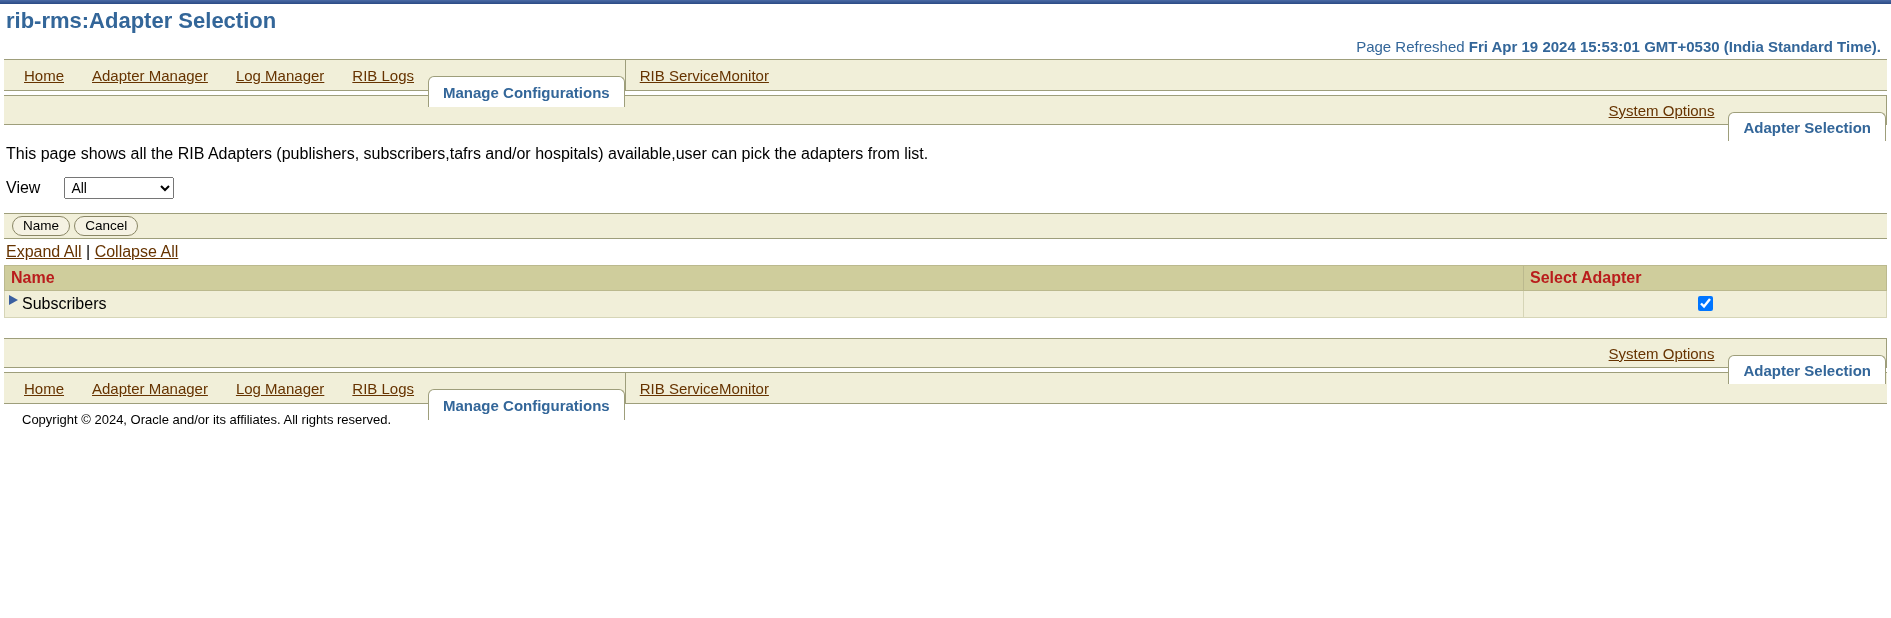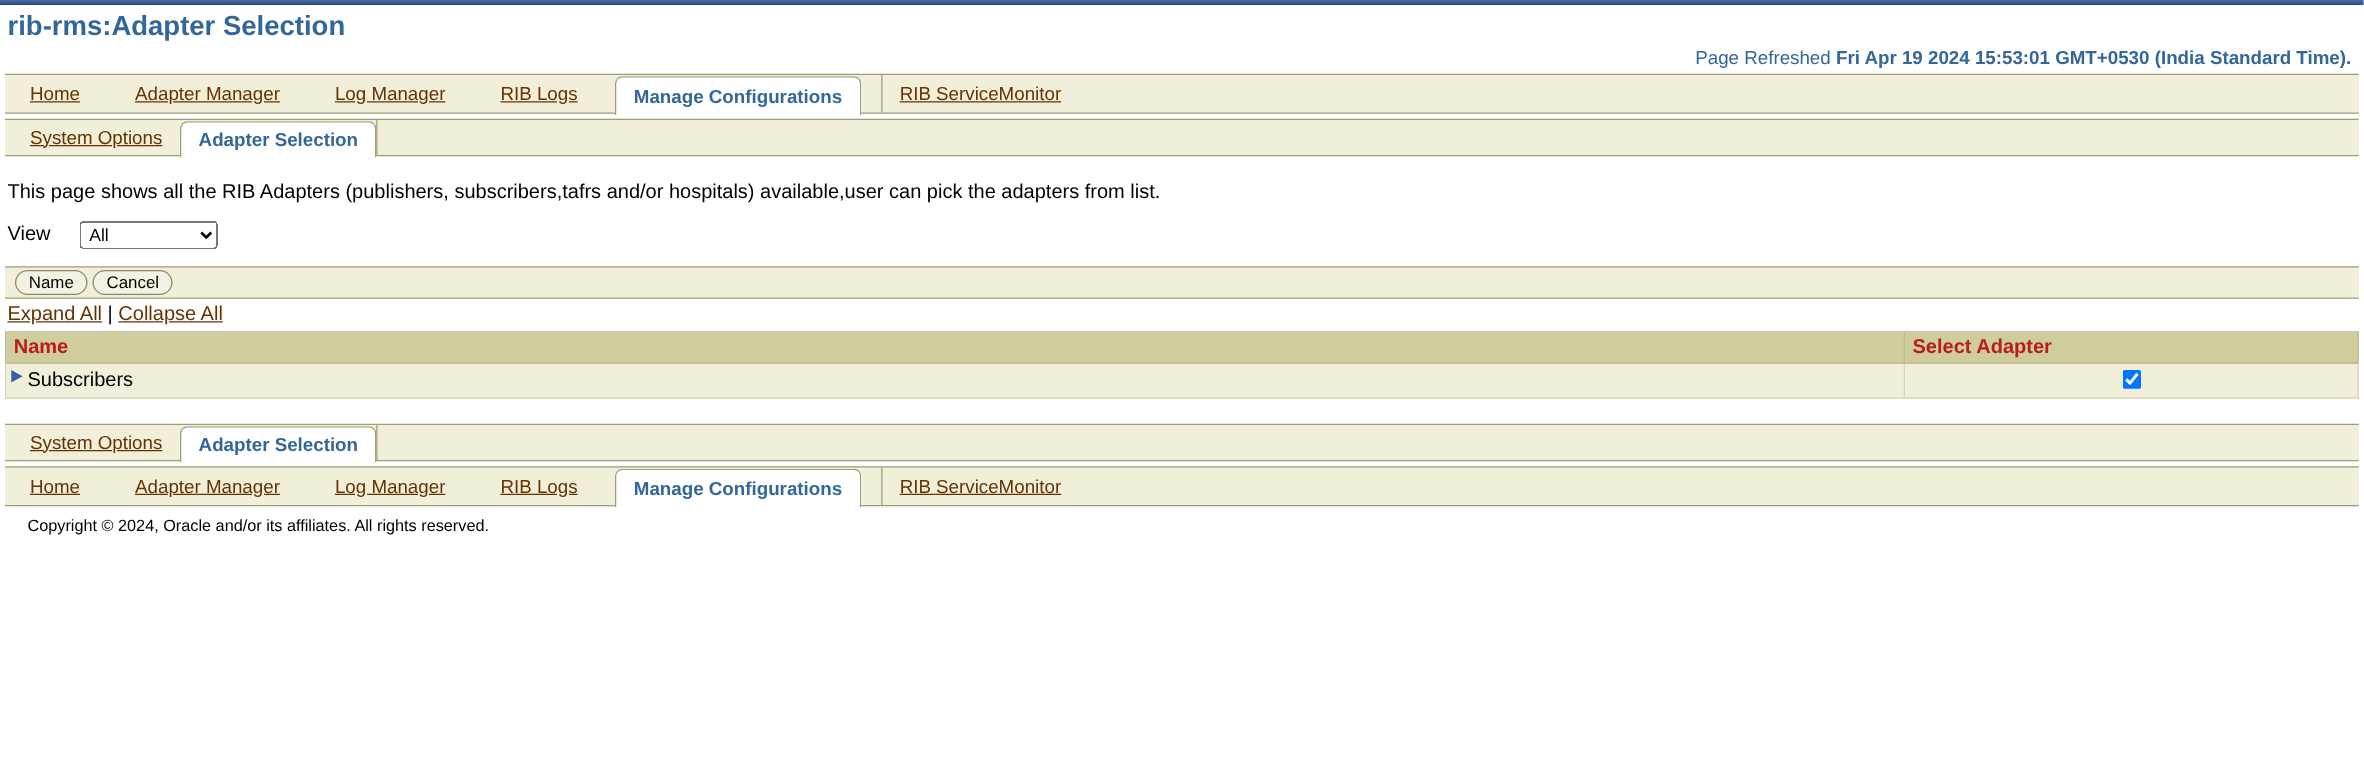--- a/index.html
+++ b/index.html
@@ -29,21 +29,20 @@
   .refresh .bold { font-weight: bold; color:#336699;}
   .tabs-row {
     background: #f1efd9;
     border-top: 1px solid #9e9e7b;
     border-bottom: 1px solid #9e9e7b;
     display: flex;
     align-items: stretch;
     padding-left: 6px;
     height: 30px;
     margin: 0 4px;
-    gap: 16px;
   }
   .tab {
     display: flex;
     align-items: center;
     padding: 0 14px;
     color: #663300;
     text-decoration: underline;
     cursor: pointer;
     font-size: 15px;
     white-space: nowrap;
@@ -52,38 +51,39 @@
     color: #336699;
     font-weight: bold;
     text-decoration: none;
     background: #ffffff;
     border-top: 1px solid #9e9e7b;
     border-left: 1px solid #9e9e7b;
     border-right: 1px solid #9e9e7b;
     border-top-left-radius: 6px;
     border-top-right-radius: 6px;
     position: relative;
-    top: 1px;
+    top: 16px;
     margin-bottom:-1px;
   }
   .tab.sep {
     border-right: 1px solid #9e9e7b;
   }
   .tab:not(.active){
     border-right: none;
   }
   .sub-tabs-row {
     background: #f1efd9;
     border-top: 1px solid #9e9e7b;
     border-bottom: 1px solid #9e9e7b;
     display: flex;
     align-items: stretch;
     padding-left: 6px;
     height: 28px;
     margin: 4px 4px 0 4px;
+    justify-content: flex-end;
   }
   .instr {
     padding: 20px 6px 14px 6px;
     font-size: 16px;
   }
   .view-row {
     padding: 0 6px 14px 6px;
     display: flex;
     align-items: center;
     gap: 24px;

